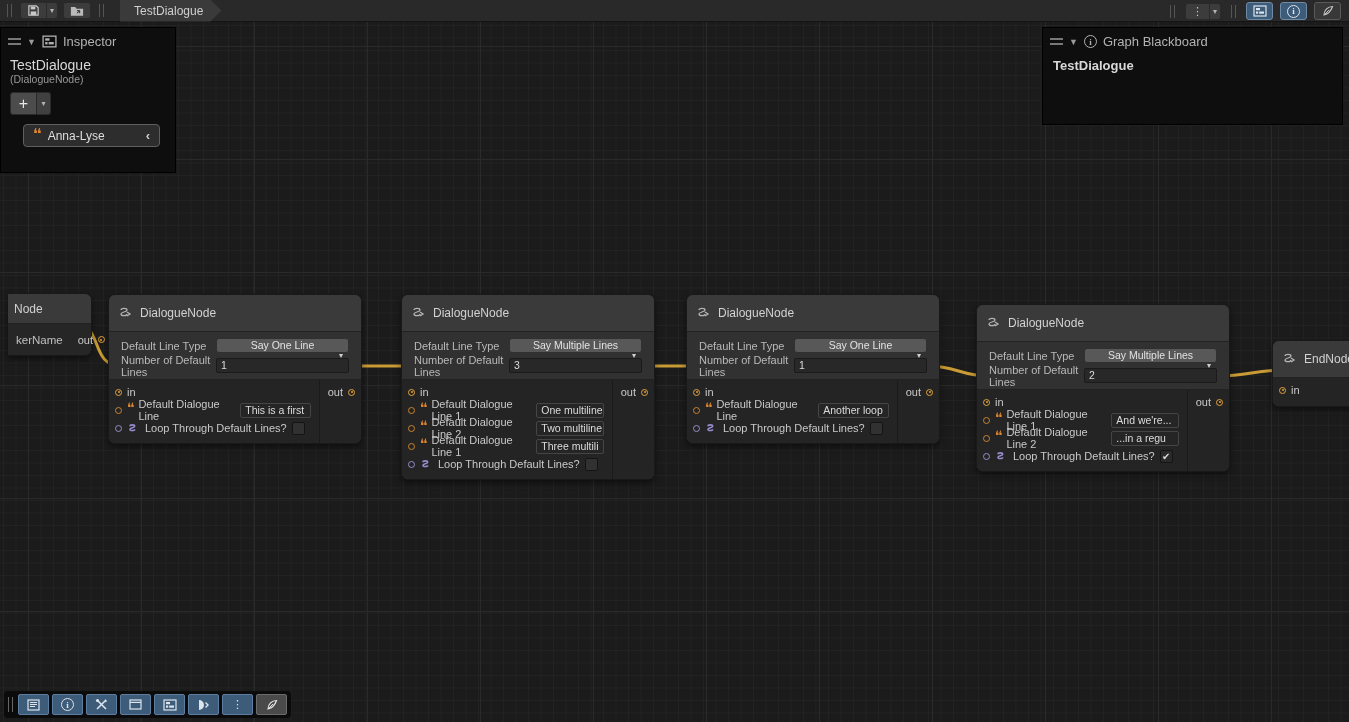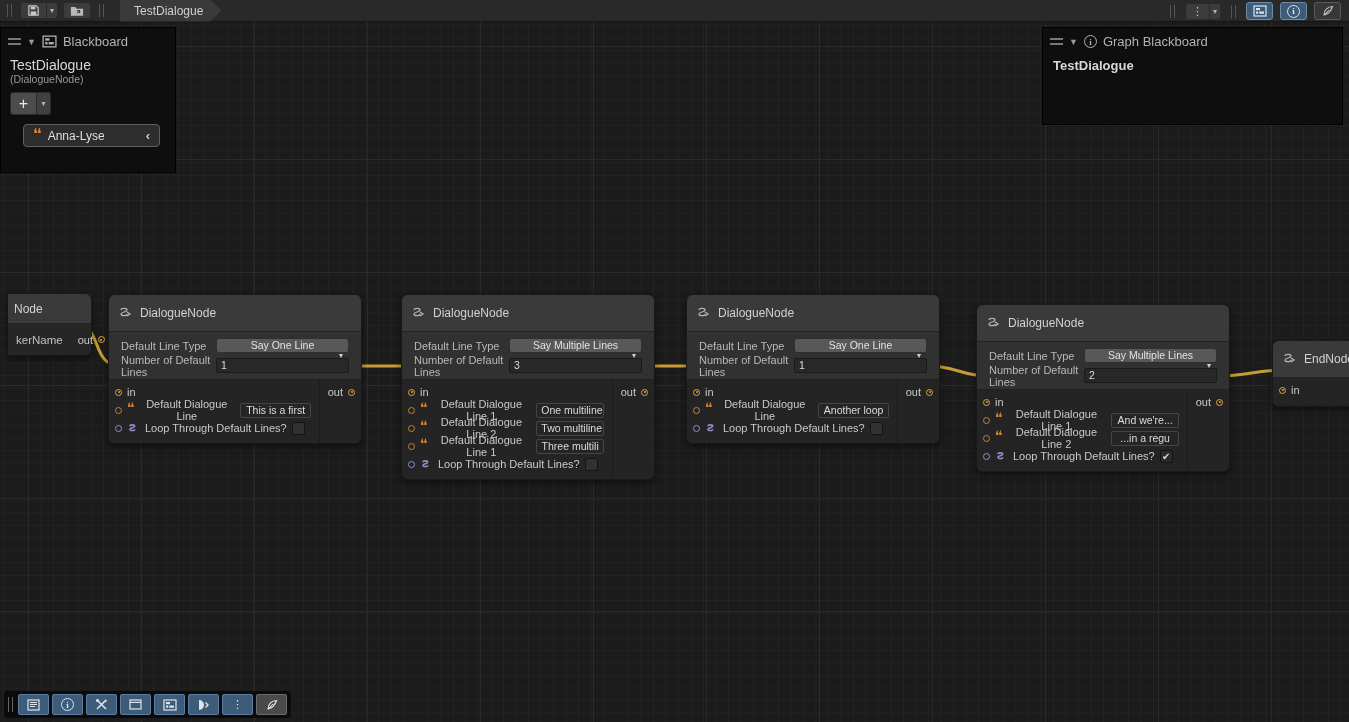--- a/index.html
+++ b/index.html
@@ -69,21 +69,21 @@
     color:#e2e2e2; display:flex; align-items:center; padding:0 5px; font-size:10.5px;flex-direction:column;
   }
   .dropdown .dd-arrow { margin-left:auto; font-size:8px; color:#cfcfcf; }
   .textfield {
     height:15px; background:#282828; border:1px solid #1a1a1a; border-radius:2px;
     color:#dcdcdc; padding:0 4px; font-size:10.5px; white-space:nowrap; overflow:hidden; display:block; line-height:13px;
   }
   .textfield.wide { width:133px; }
   .textfield.small { width:76px; margin-left:auto; border-color:#454545; background:#252525; }
   .node-ports { background:#242424; display:flex; border-radius:0 0 6px 6px; }
-  .ports-left { flex:1; padding:4px 8px 7px 6px; display:flex; flex-direction:column; gap:2px;text-align:center; }
+  .ports-left { flex:1; padding:4px 8px 7px 6px; display:flex; flex-direction:column; gap:2px; }
   .ports-right { width:42px; border-left:1px solid #1a1a1a; padding:4px 6px; }
   .port-row { display:flex; align-items:center; gap:5px; height:16px; color:#c9c9c9; }
   .port-row.out { justify-content:flex-end; }
   .port {
     width:7px; height:7px; border-radius:50%; border:1.5px solid #999; position:relative; flex:0 0 auto;
   }
   .port.flow { border-color:var(--port-flow); }
   .port.string { border-color:var(--port-string); }
   .port.bool { border-color:var(--port-bool); }
   .port.connected::after {
@@ -470,21 +470,21 @@
   <div class="panel" style="left:0; top:5px; width:176px; height:146px;">
     <div class="panel-header">
       <span class="drag-handle"></span>
       <span class="collapse-arrow">▼</span>
       <svg class="icon-img" width="15" height="13" viewBox="0 0 14 12">
           <rect x="1" y="1" width="12" height="10" fill="none" stroke="#b2b2b2" stroke-width="1.2"></rect>
           <rect x="3" y="3" width="4" height="2.2" fill="#b2b2b2"></rect>
           <rect x="3" y="6.5" width="2.2" height="2.2" fill="#b2b2b2"></rect>
           <rect x="6.2" y="6.5" width="4.8" height="2.2" fill="#b2b2b2"></rect>
         </svg>
-      <span>Blackboard</span>
+      <span>Inspector</span>
     </div>
     <div class="bb-name">TestDialogue</div>
     <div class="bb-type">(DialogueNode)</div>
     <div class="bb-addrow">
       <span class="bb-add">+</span>
       <span class="bb-add-dd">
           <span class="dd-caret">▾</span>
         </span>
     </div>
     <div class="bb-pill">

